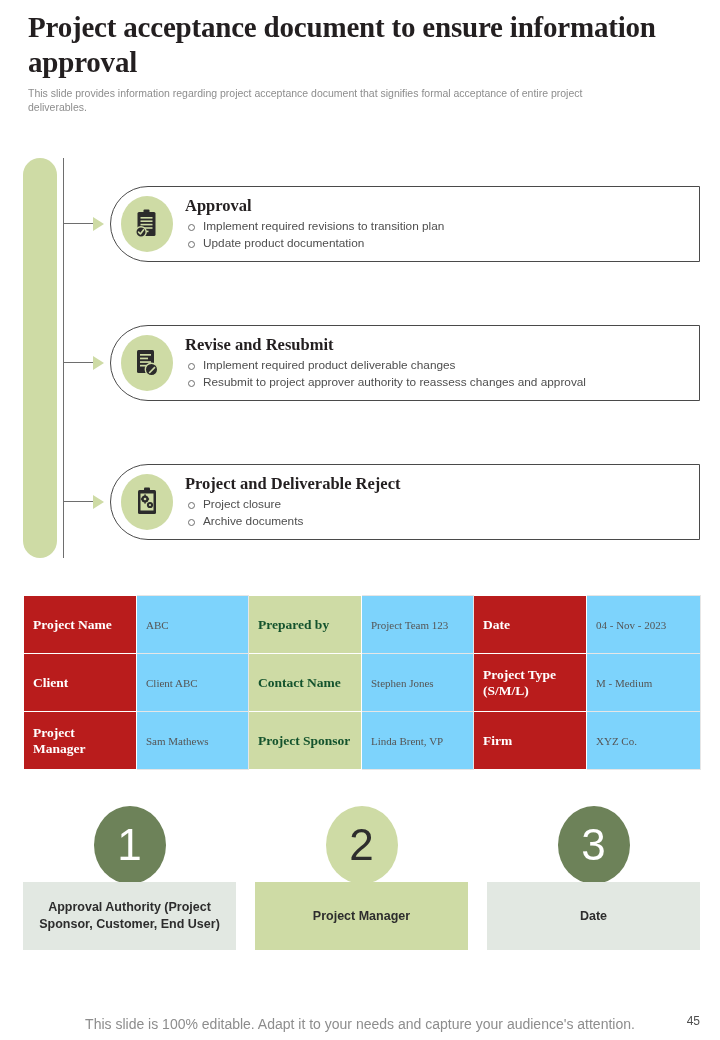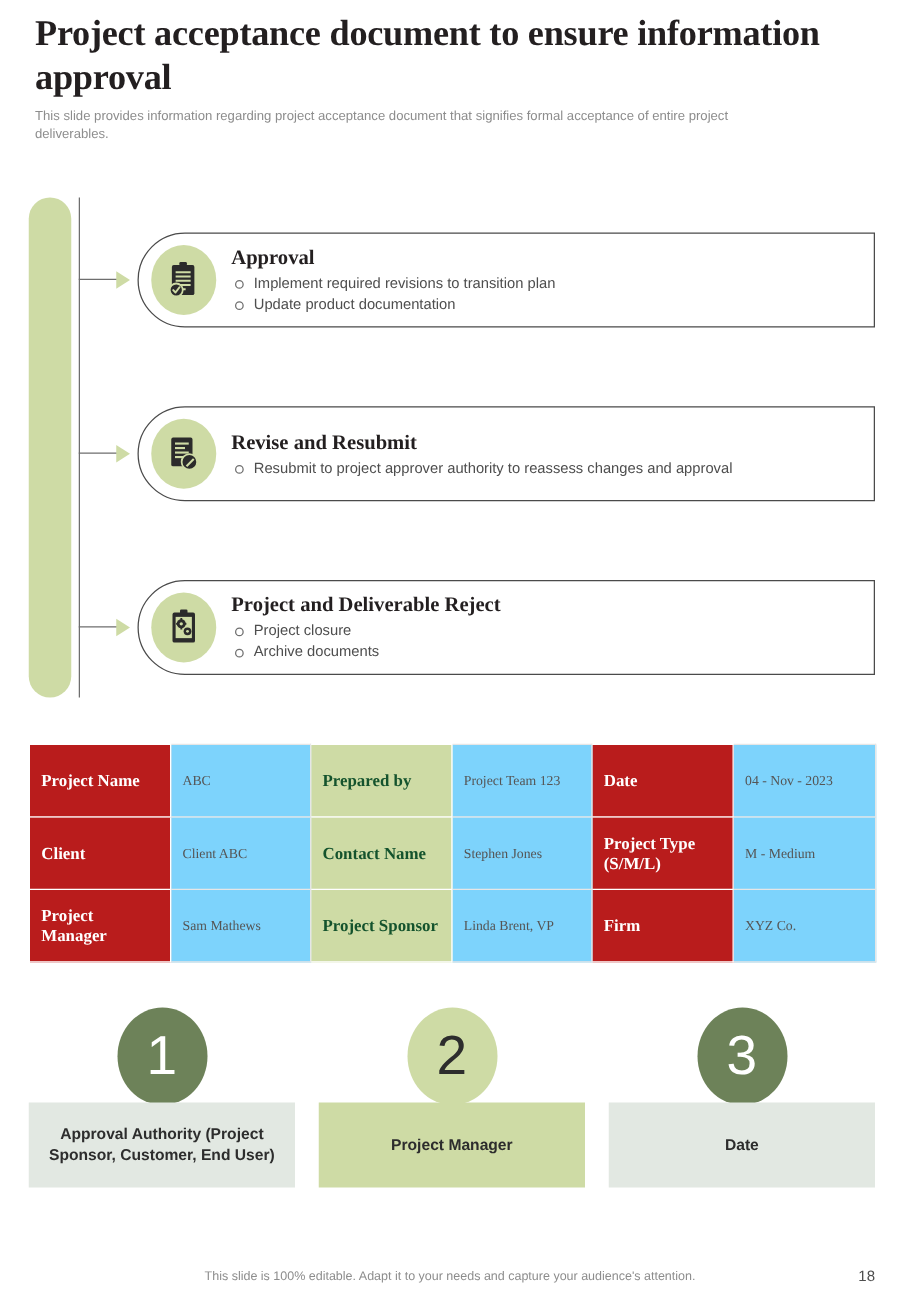--- a/index.html
+++ b/index.html
@@ -241,21 +241,21 @@
   .sign-box.green { background: #cedba5; }
 
   
   #footer-note {
     position: absolute;
     left: 0;
     top: 1016px;
     width: 720px;
     text-align: center;
     font-family: "Liberation Sans", sans-serif;
-    font-size: 10px;
+    font-size: 14px;
     color: #8d8d8d;
   }
   #page-number {
     position: absolute;
     right: 20px;
     top: 1014px;
     font-family: "Liberation Sans", sans-serif;
     font-size: 12px;
     color: #4e4e4e;
   }
@@ -321,20 +321,21 @@
             <rect x="7" y="17.8" width="7" height="1.7"></rect>
           </g>
           <circle cx="18.5" cy="22.5" r="6.2" fill="#2b2b2b" stroke="#cedba5" stroke-width="1.4"></circle>
           <path d="M15.6 25.4 L21.4 19.6 L22.6 20.8 L16.8 26.6 Z" fill="#cedba5"></path>
         </svg>
       </div>
     </div>
     <div class="step-body">
       <div class="step-title">Revise and Resubmit</div>
       <ul class="step-list">
+        <li>Implement required product deliverable changes</li>
         <li>Resubmit to project approver authority to reassess changes and approval</li>
       </ul>
     </div>
   </div>
 
   <div class="step" style="top:314px; height:76px;">
     <div class="step-icon-wrap">
       <div class="step-icon-circle">
         <svg width="28" height="32" viewBox="0 0 28 32" aria-hidden="true">
           <rect x="5" y="4" width="18" height="24" rx="1.5" fill="#2b2b2b"></rect>
@@ -414,13 +415,13 @@
     <div class="sign-box green">Project Manager</div>
   </div>
 
   <div class="sign-col" style="left:464px;">
     <div class="sign-circle dark">3</div>
     <div class="sign-box pale">Date</div>
   </div>
 </div>
 
 <div id="footer-note">This slide is 100% editable. Adapt it to your needs and capture your audience's attention.</div>
-<div id="page-number">18</div>
+<div id="page-number">45</div>
 
 </body></html>

